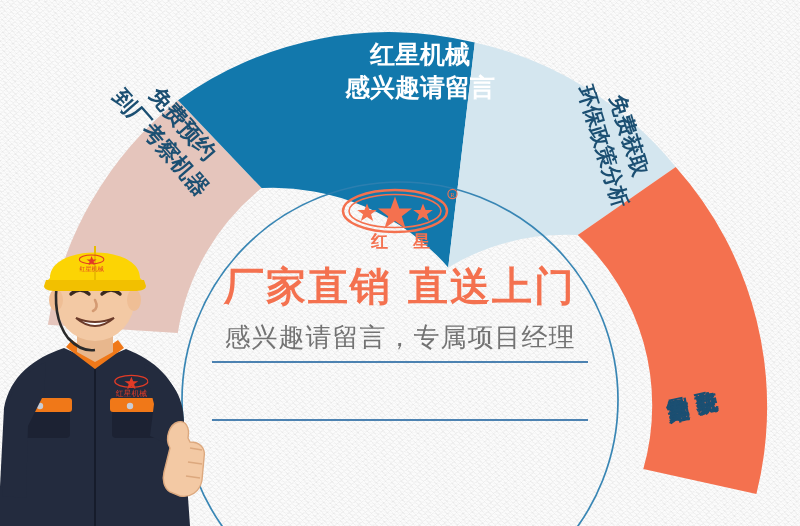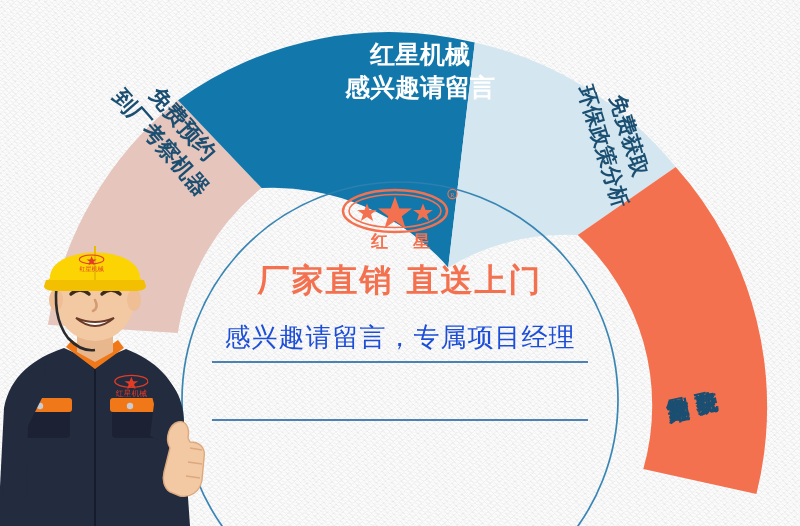--- a/index.html
+++ b/index.html
@@ -28,27 +28,27 @@
     position:absolute;left:0;top:0;width:800px;height:526px;
     pointer-events:none;
   }
   .cb-inner{position:absolute;left:190px;top:185px;width:420px;height:270px;}
   #brand-logo{
     position:absolute;left:50%;top:0;transform:translateX(-50%);
     width:130px;height:66px;
   }
   #headline{
     position:absolute;left:0;top:74px;width:420px;text-align:center;
-    color:#F4714F;font-size:32px;font-weight:bold;letter-spacing:2px;
+    color:#F4714F;font-size:40px;font-weight:bold;letter-spacing:2px;
     font-family:"DejaVu Sans","Liberation Sans",sans-serif;
     white-space:nowrap;
   }
   .subline{
     position:absolute;left:0;width:420px;text-align:center;
-    color:#1d4ed8;font-size:26px;letter-spacing:1px;white-space:nowrap;
+    color:#737373;font-size:26px;letter-spacing:1px;white-space:nowrap;
     font-family:"DejaVu Sans","Liberation Sans",sans-serif;
   }
   #subline-1{top:135px;}
   #subline-2{top:193px;}
   .divider{
     position:absolute;left:22px;width:376px;height:2px;background:#2E6DA4;opacity:.85;
   }
   #divider-1{top:176px;}
   #divider-2{top:234px;}
 

